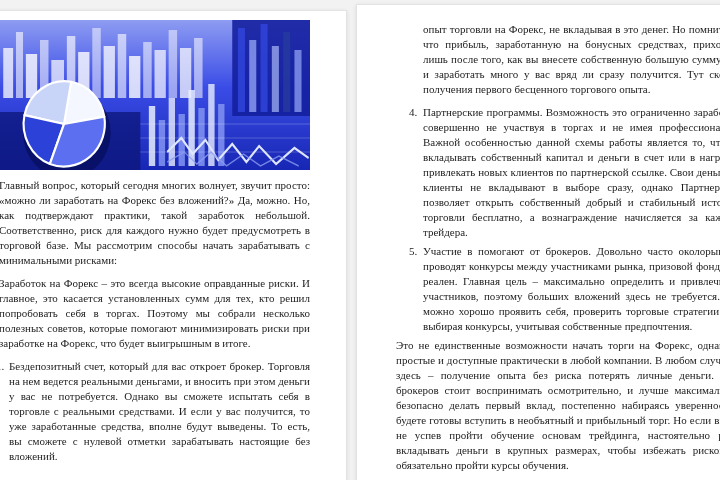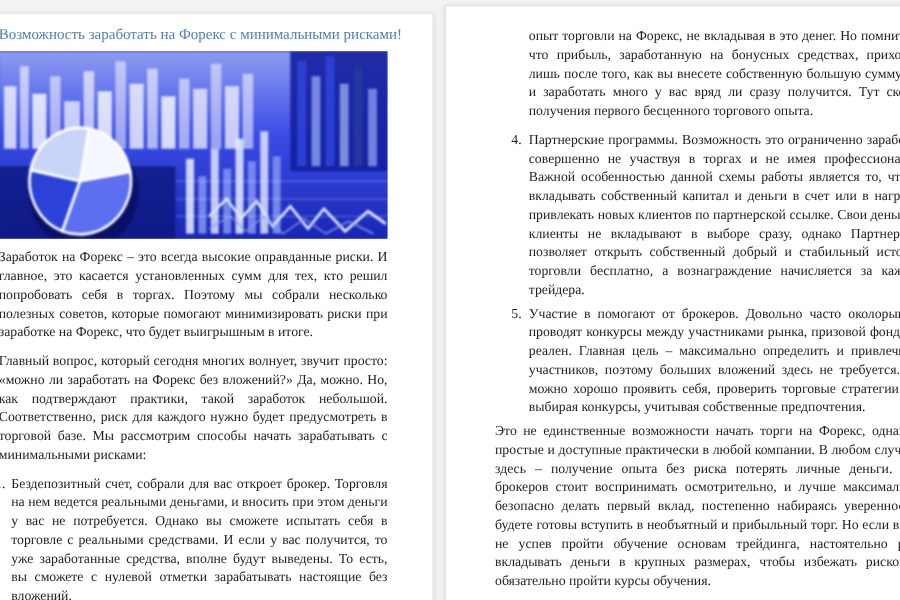--- a/index.html
+++ b/index.html
@@ -38,21 +38,20 @@
   .cont{padding-left:27px;}
   .closing{margin-top:4px;}
 </style>
 </head>
 <body>
 
 <div class="canvas">
 
   <div class="page page-left">
     <div class="content">
-      <div class="title">Возможность заработать на Форекс с минимальными рисками!</div>
 
       <div class="doc-image">
         <svg viewBox="0 0 440 150" preserveAspectRatio="none" xmlns="http://www.w3.org/2000/svg">
           <defs>
             <linearGradient id="bg" x1="0" y1="0" x2="0" y2="1">
               <stop offset="0" stop-color="#8e9cf2"></stop>
               <stop offset="0.45" stop-color="#3a4ce6"></stop>
               <stop offset="1" stop-color="#1726b4"></stop>
             </linearGradient>
           </defs>
@@ -116,26 +115,26 @@
             <line x1="200" y1="132" x2="440" y2="132"></line>
           </g>
 
           <g fill="none">
             <polyline points="238,132 258,118 274,134 292,120 310,140 330,124 350,142 368,126 392,144 418,128 438,138" stroke="#dfe7ff" stroke-width="2.5"></polyline>
             <polyline points="238,142 262,132 280,144 300,132 322,146 346,134 370,146 396,136 424,146" stroke="#8c9cf0" stroke-width="1.5" opacity="0.8"></polyline>
           </g>
         </svg>
       </div>
 
+      <p>Главный вопрос, который сегодня многих волнует, звучит просто: «можно ли заработать на Форекс без вложений?» Да, можно. Но, как подтверждают практики, такой заработок небольшой. Соответственно, риск для каждого нужно будет предусмотреть в торговой базе. Мы рассмотрим способы начать зарабатывать с минимальными рисками:</p>
       <p>Заработок на Форекс – это всегда высокие оправданные риски. И главное, это касается установленных сумм для тех, кто решил попробовать себя в торгах. Поэтому мы собрали несколько полезных советов, которые помогают минимизировать риски при заработке на Форекс, что будет выигрышным в итоге.</p>
-      <p>Главный вопрос, который сегодня многих волнует, звучит просто: «можно ли заработать на Форекс без вложений?» Да, можно. Но, как подтверждают практики, такой заработок небольшой. Соответственно, риск для каждого нужно будет предусмотреть в торговой базе. Мы рассмотрим способы начать зарабатывать с минимальными рисками:</p>
 
       <div class="li">
         <span class="num">1.</span>
-        <b>Бездепозитный счет, собрали для вас откроет брокер.</b>
+        <b>Бездепозитный счет, который для вас откроет брокер.</b>
         <span>Торговля на нем ведется реальными деньгами, и вносить при этом деньги у вас не потребуется. Однако вы сможете испытать себя в торговле с реальными средствами. И если у вас получится, то уже заработанные средства, вполне будут выведены. То есть, вы сможете с нулевой отметки зарабатывать настоящие без вложений.</span>
       </div>
     </div>
   </div>
 
   <div class="page page-right">
     <div class="content">
       <p class="cont">опыт торговли на Форекс, не вкладывая в это денег. Но помните и учитывайте, что прибыль, заработанную на бонусных средствах, приходится выводить лишь после того, как вы внесете собственную большую сумму на счет, так что и заработать много у вас вряд ли сразу получится. Тут скорее стоит цель получения первого бесценного торгового опыта.</p>
 
       <div class="li">

